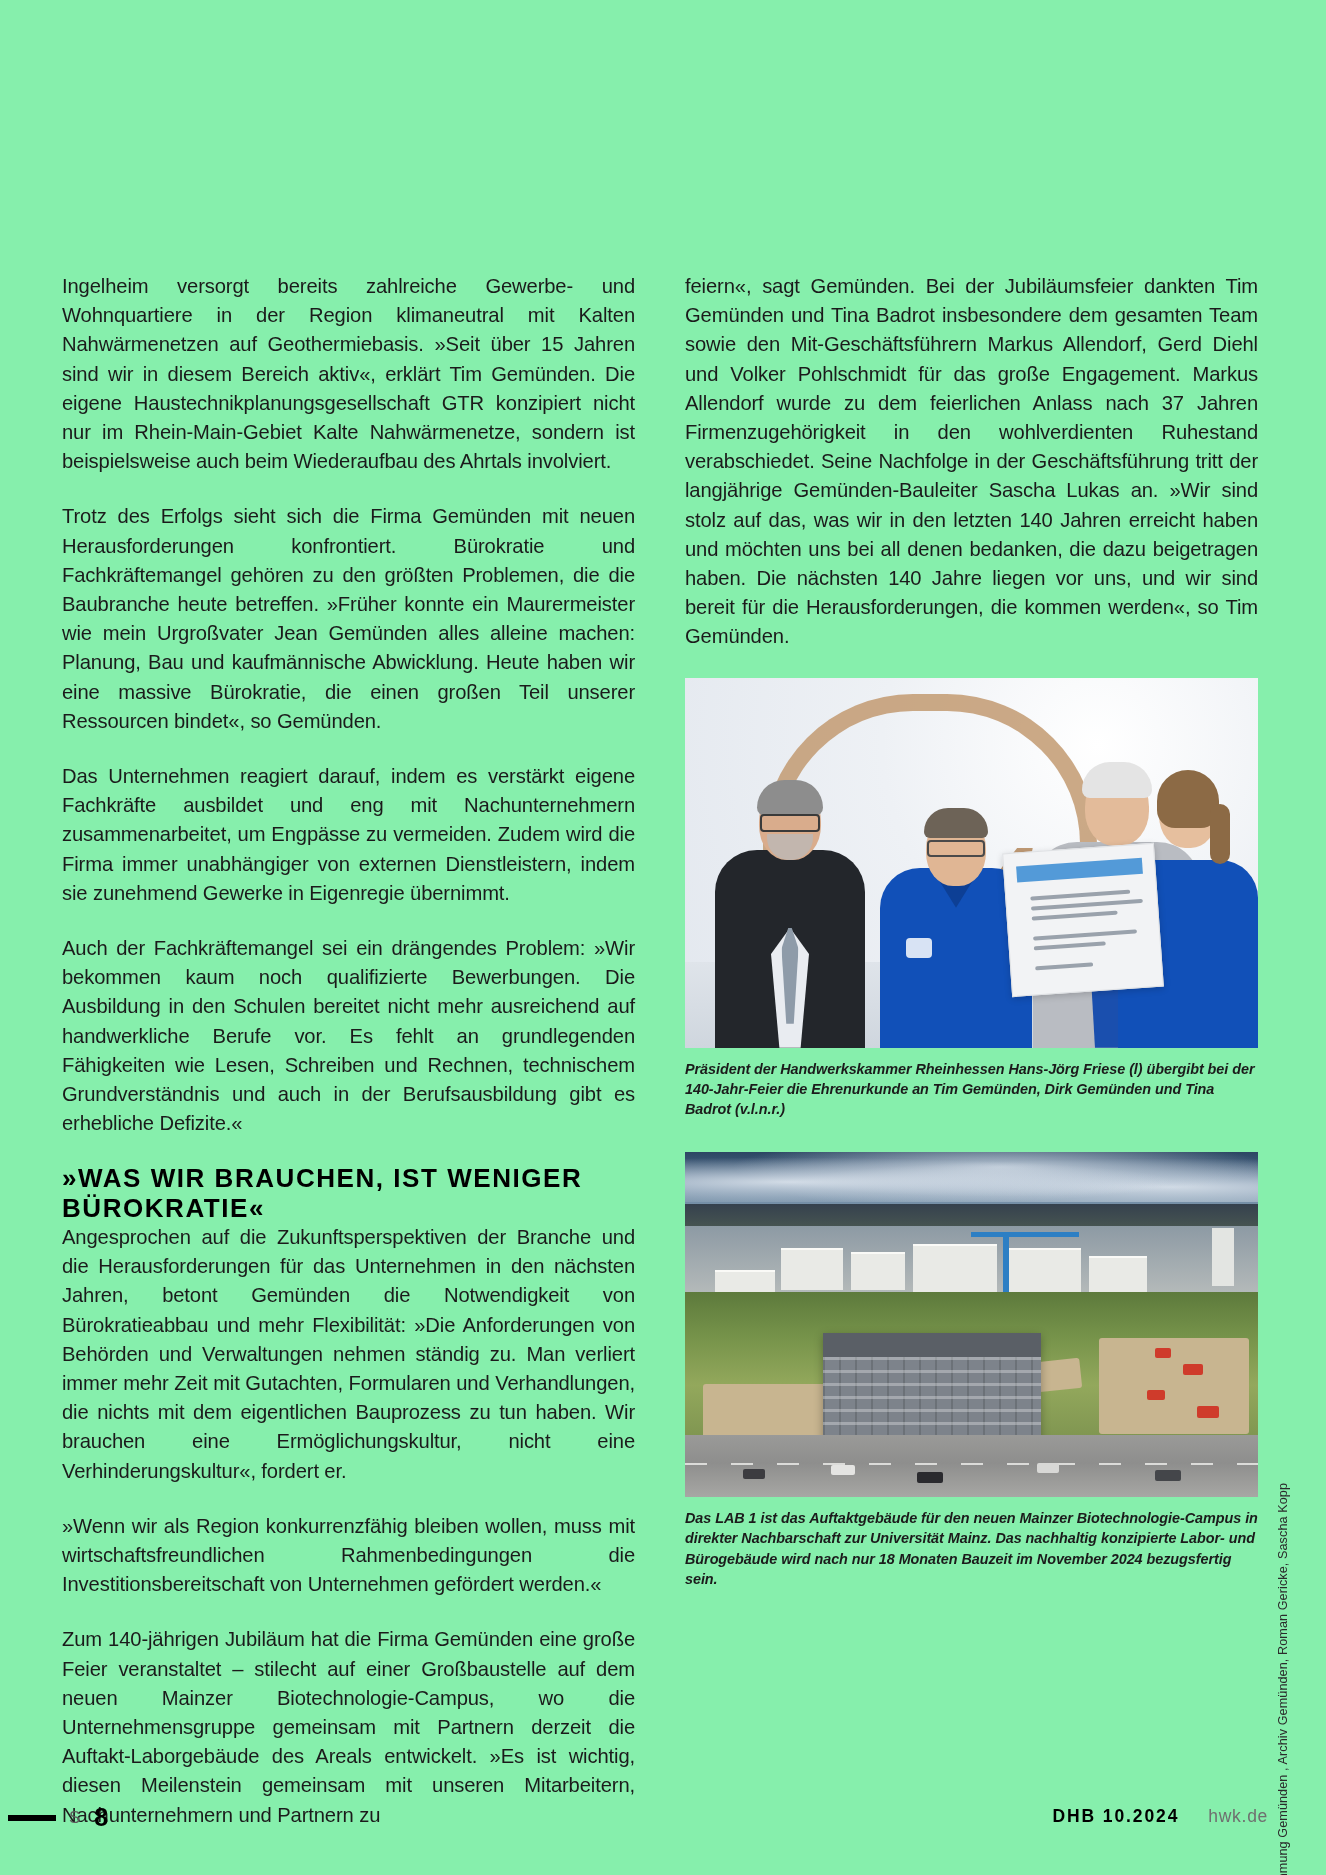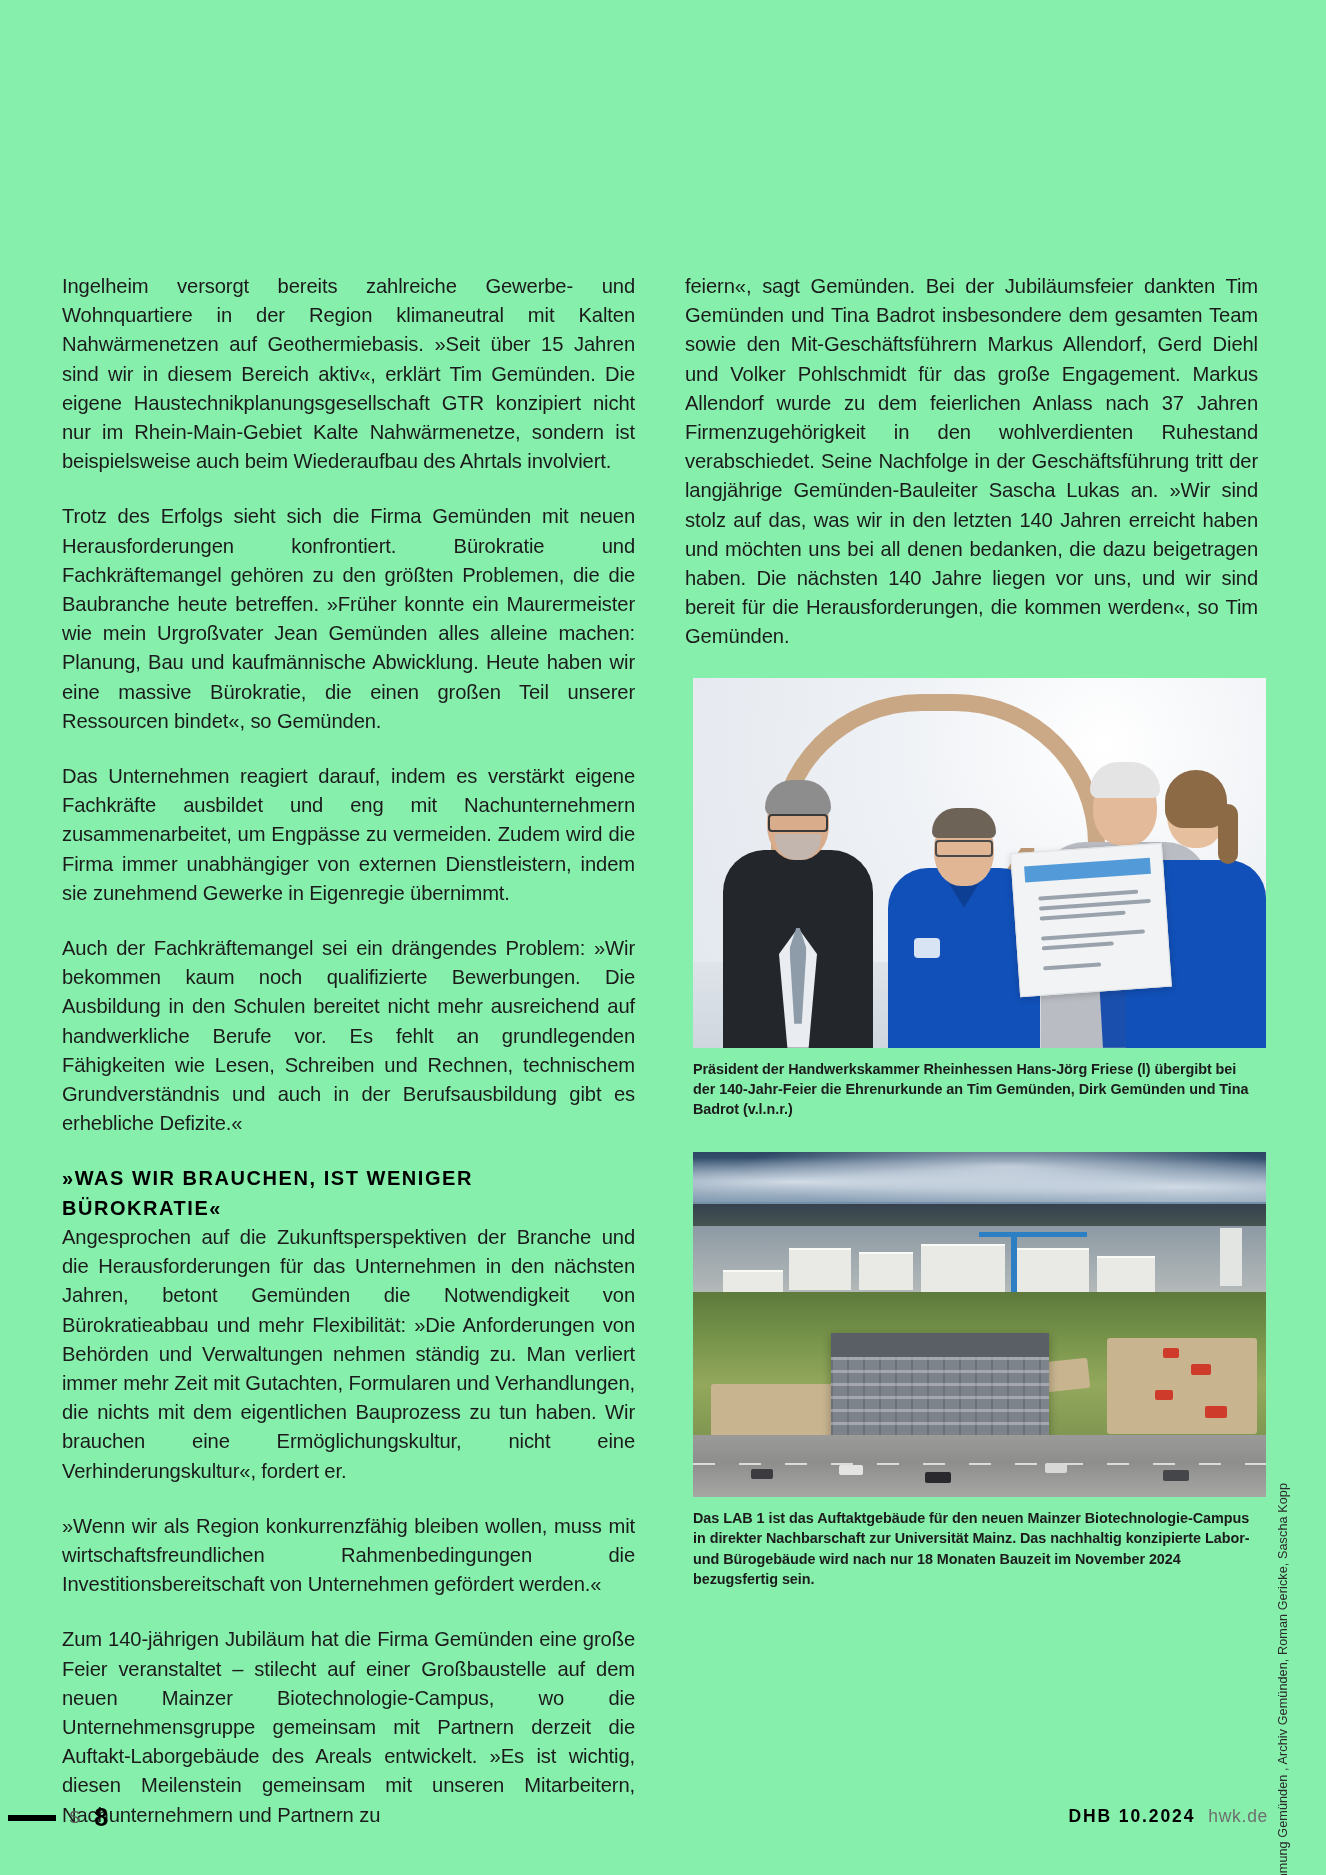--- a/index.html
+++ b/index.html
@@ -54,25 +54,25 @@
     margin: 0 0 0 0;
     font-size: 19.4px;
     line-height: 29.2px;
     font-weight: 700;
     letter-spacing: -0.1px;
     text-transform: none;
     color: #000;
   }
   h3.subhead.spaced {
     letter-spacing: 1.55px;
-    font-size: 20px;
-  }
-
-  
-  .figure { margin: 8px; }
+    font-size: 26px;
+  }
+
+  
+  .figure { margin: 0; font-style: italic; }
   .figure img, .photo {
     display: block;
     width: 100%;
   }
   figcaption {
     font-size: 14.4px;
     line-height: 20.4px;
     font-weight: 700;
     color: #1b1b1b;
     letter-spacing: -0.05px;
@@ -266,21 +266,21 @@
   }
   .footer-pageno {
     font-size: 25px; font-weight: 700; color: #000; letter-spacing: .5px;
   }
   .footer-right {
     position: absolute;
     right: 58px;
     bottom: 48px;
     display: flex;
     align-items: baseline;
-    gap: 13px;
+    gap: 29px;
   }
   .footer-issue {
     font-size: 17.5px; font-weight: 700; letter-spacing: 1.9px; color: #000;
   }
   .footer-url {
     font-size: 17.5px; font-weight: 400; letter-spacing: .7px; color: #6f6f6f;
   }
 </style>
 </head>
 <body>

